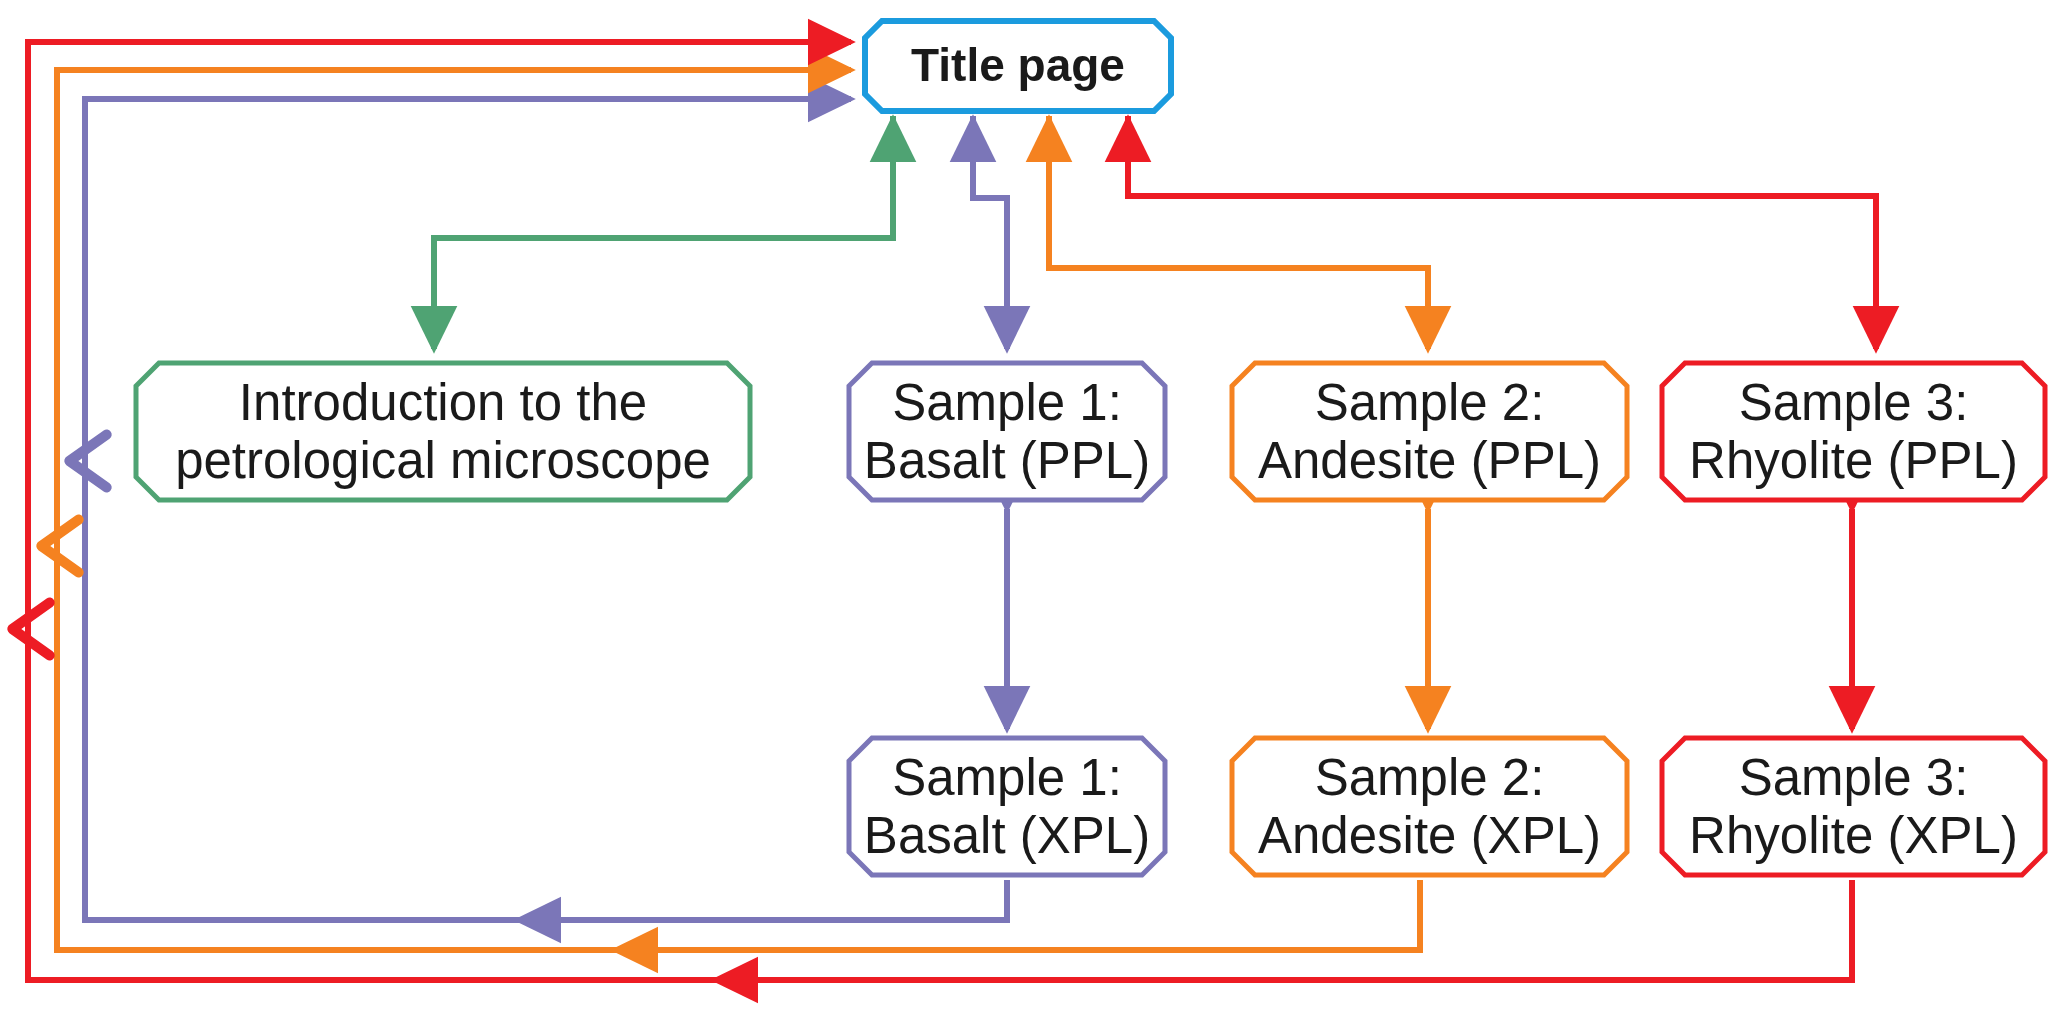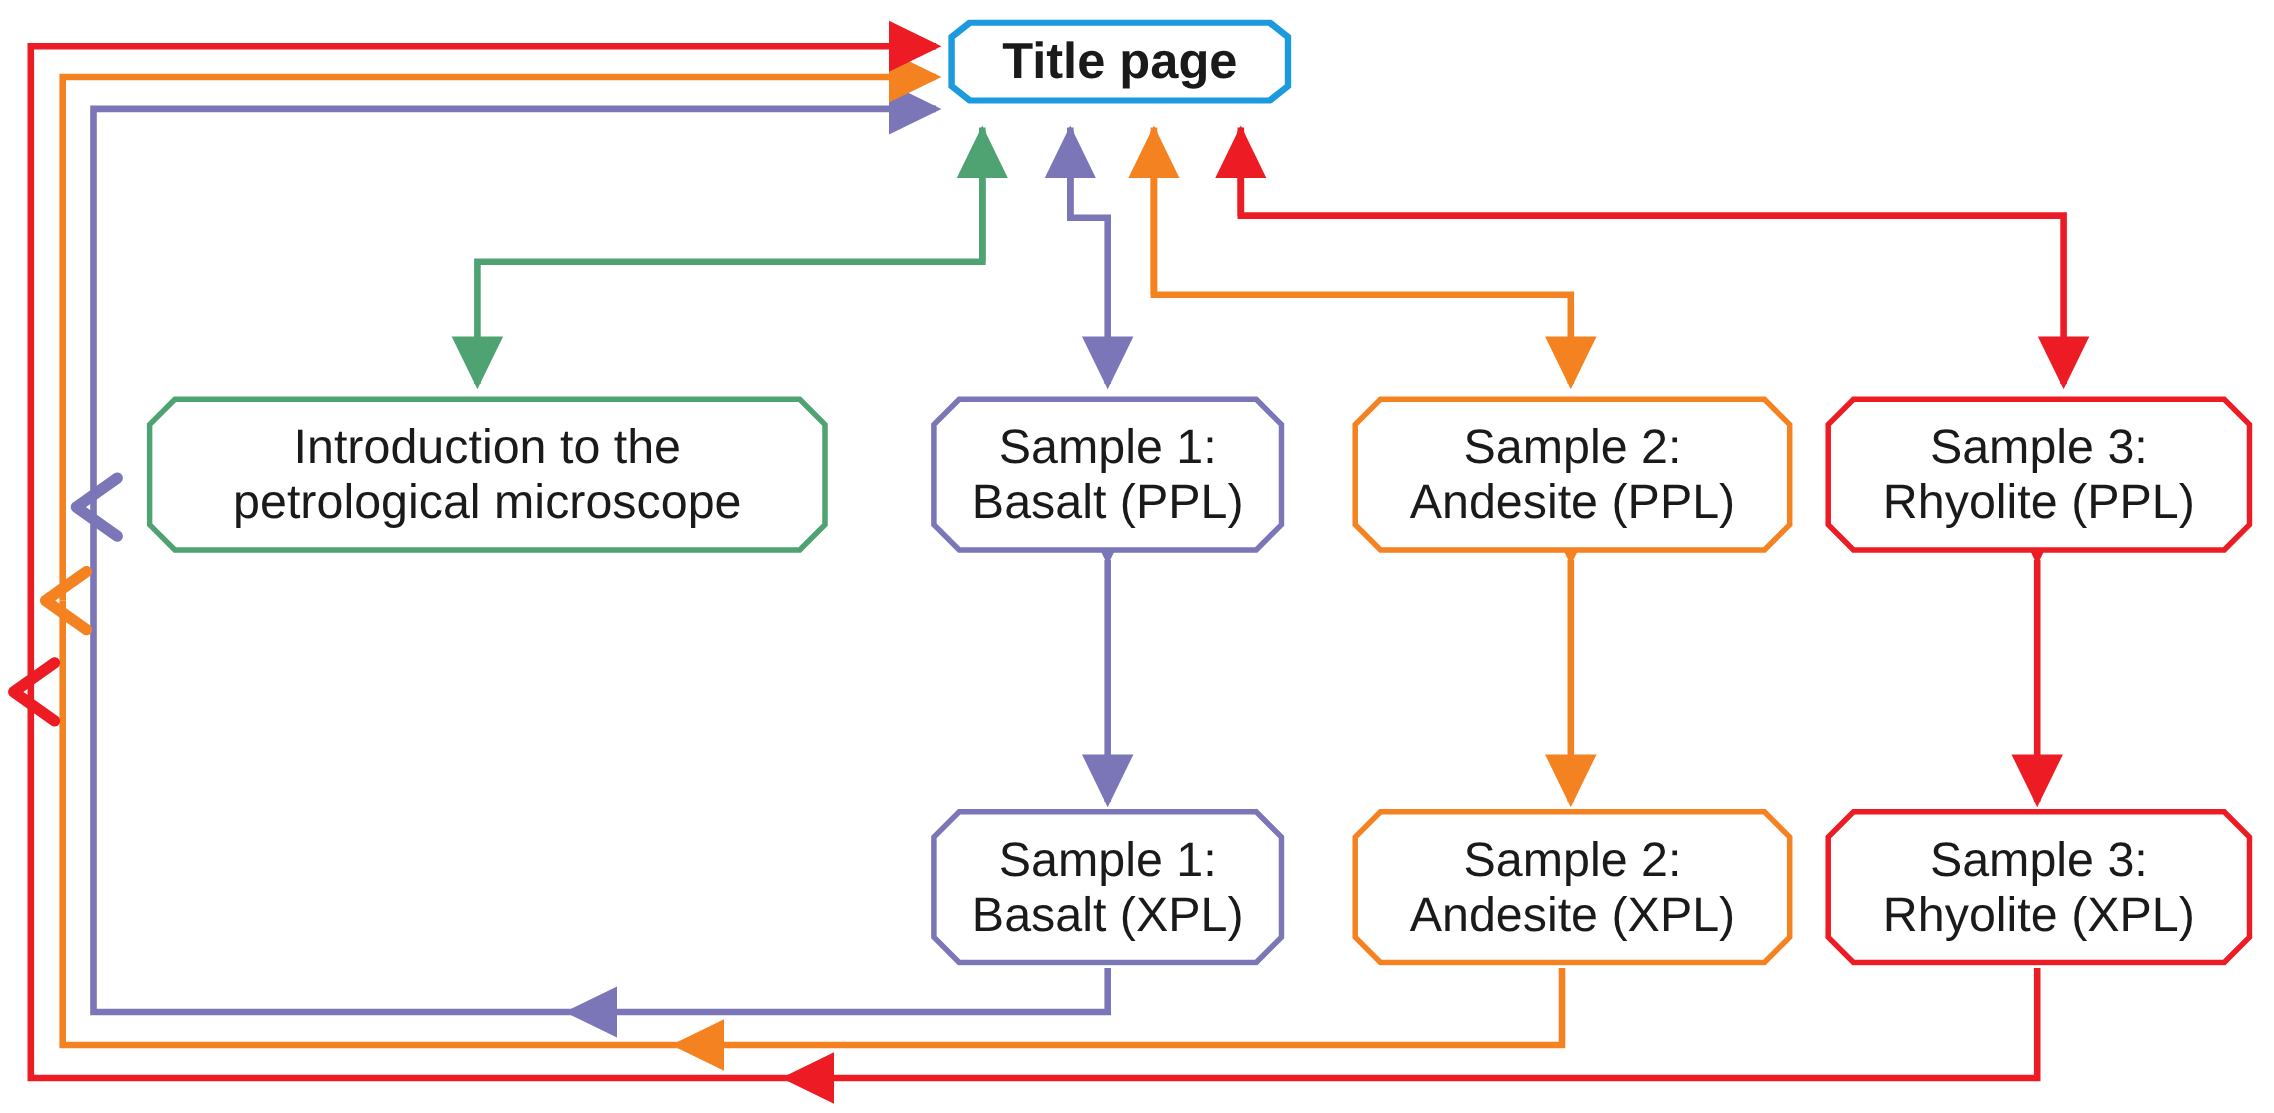--- a/index.html
+++ b/index.html
@@ -46,21 +46,21 @@
   .node-label {
     position: relative;
     z-index: 2;
     padding: 0 10px;
   }
   .node.title {
     font-size: 46px;
     font-weight: bold;
   }
   .node.sample {
-    font-size: 44px;
+    font-size: 51px;
     font-weight: normal;
   }
 </style>
 </head>
 <body>
 
 <div id="stage">
 
   <svg id="wires" viewBox="0 0 2067 1012" width="2067" height="1012" xmlns="http://www.w3.org/2000/svg">
     <defs>
@@ -121,21 +121,21 @@
 
     <path d="M 1420 880 L 1420 950 L 615 950" fill="none" stroke="#F58220" stroke-width="6" stroke-linejoin="miter" marker-end="url(#ah-orange)"></path>
     <path d="M 615 950 L 57 950 L 57 546" fill="none" stroke="#F58220" stroke-width="6" stroke-linejoin="miter" marker-end="url(#mid-orange)"></path>
     <path d="M 57 546 L 57 70 L 851 70" fill="none" stroke="#F58220" stroke-width="6" stroke-linejoin="miter" marker-end="url(#ah-orange)"></path>
 
     <path d="M 1852 880 L 1852 980 L 715 980" fill="none" stroke="#ED1C24" stroke-width="6" stroke-linejoin="miter" marker-end="url(#ah-red)"></path>
     <path d="M 715 980 L 28 980 L 28 629" fill="none" stroke="#ED1C24" stroke-width="6" stroke-linejoin="miter" marker-end="url(#mid-red)"></path>
     <path d="M 28 629 L 28 42 L 851 42" fill="none" stroke="#ED1C24" stroke-width="6" stroke-linejoin="miter" marker-end="url(#ah-red)"></path>
   </svg>
 
-  <div class="node title" style="left:862px; top:18px; width:312px; height:76px;">
+  <div class="node title" style="left:862px; top:18px; width:312px; height:96px;">
     <svg class="node-shape" viewBox="0 0 312 96" preserveAspectRatio="none">
       <path d="M 20 3 L 292 3 L 309 20 L 309 76 L 292 93 L 20 93 L 3 76 L 3 20 Z" fill="#ffffff" stroke="#1B9BDE" stroke-width="6" vector-effect="non-scaling-stroke"></path>
     </svg>
     <span class="node-label">Title page</span>
   </div>
 
   <div class="node sample" style="left:133px; top:360px; width:620px; height:143px;">
     <svg class="node-shape" viewBox="0 0 620 143" preserveAspectRatio="none">
       <path d="M 26 3 L 594 3 L 617 26 L 617 117 L 594 140 L 26 140 L 3 117 L 3 26 Z" fill="#ffffff" stroke="#4FA373" stroke-width="5" vector-effect="non-scaling-stroke"></path>
     </svg>

